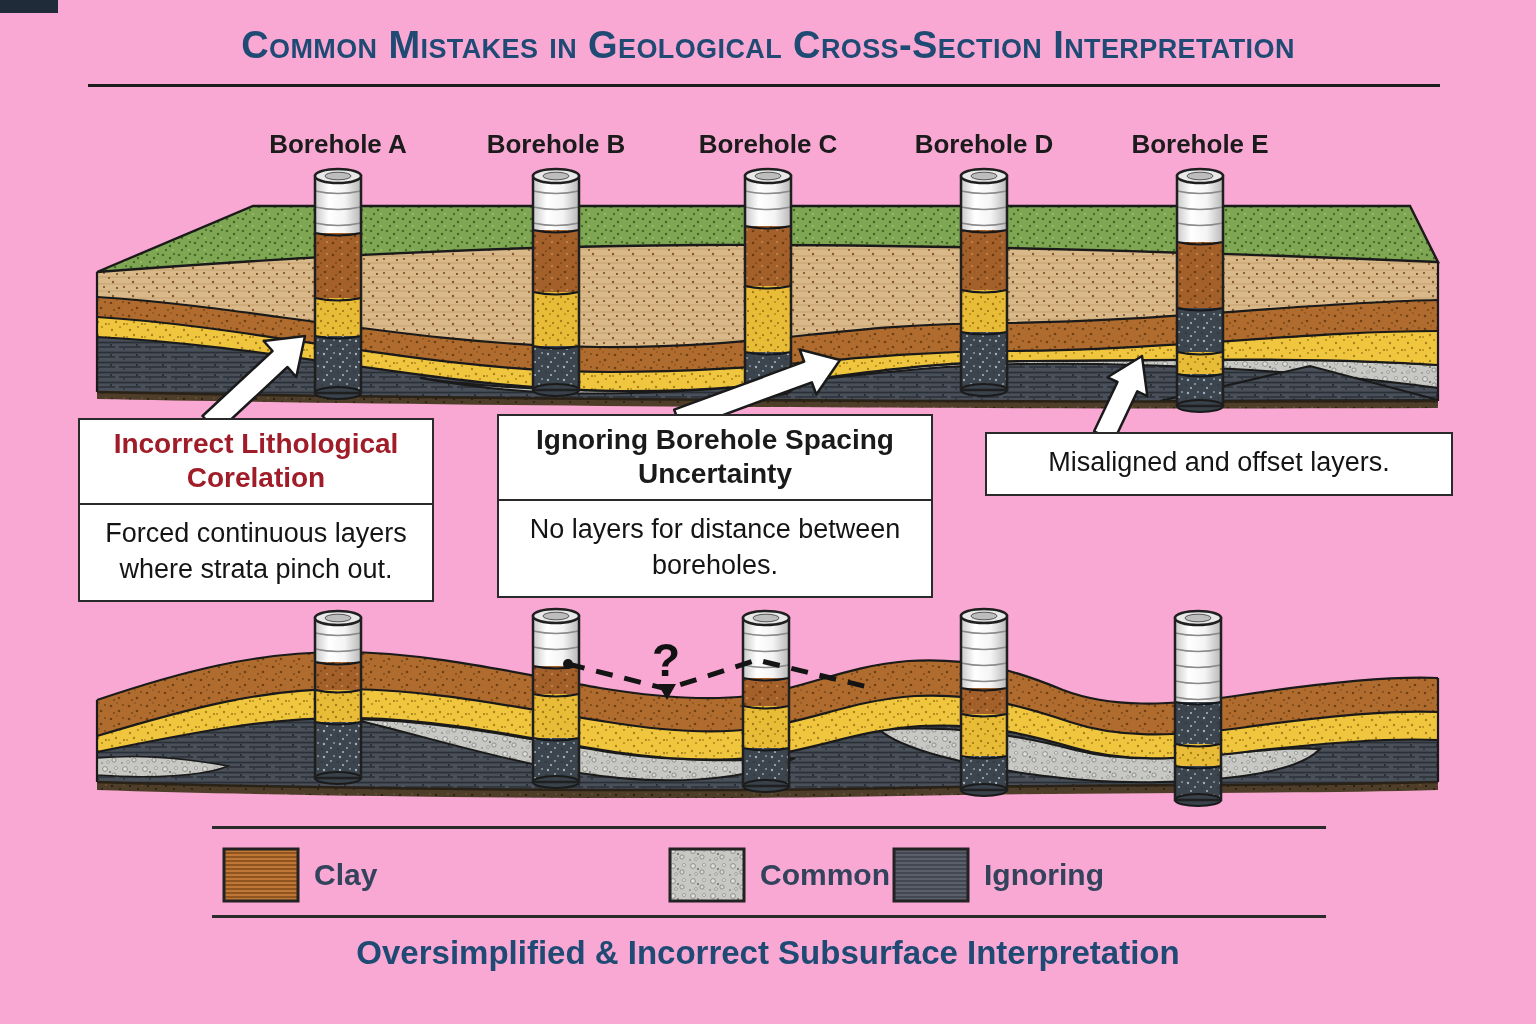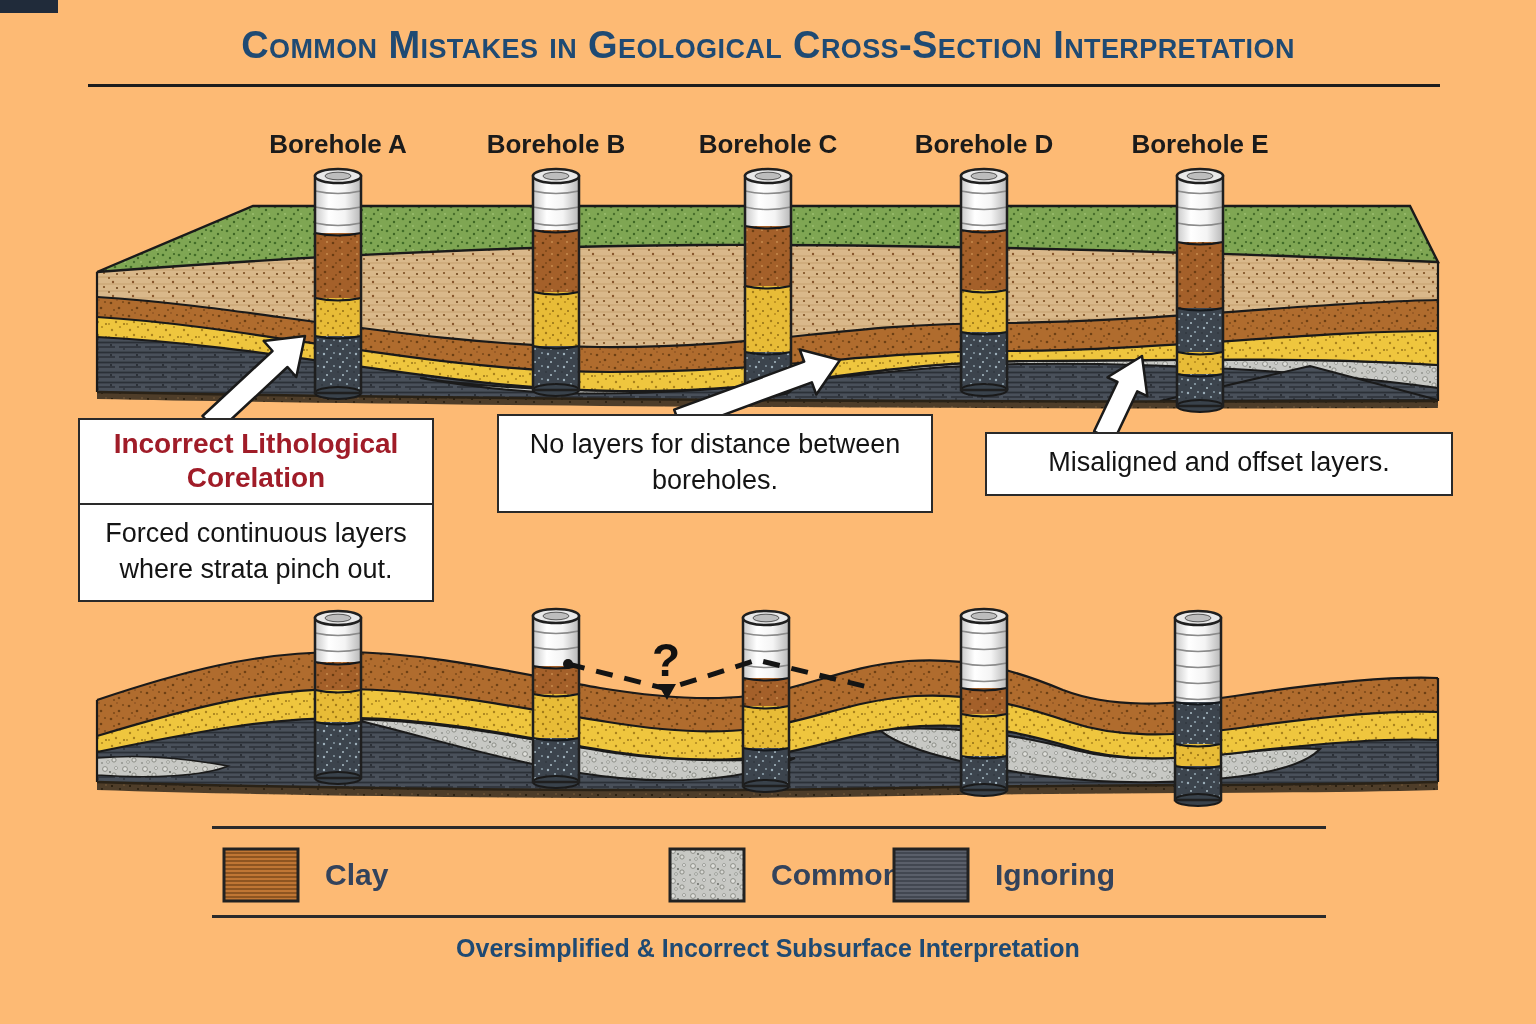--- a/index.html
+++ b/index.html
@@ -1,17 +1,17 @@
 <!DOCTYPE html>
 <html><head>
 <meta charset="utf-8">
 <style>
   html,body{margin:0;padding:0;background:#ffffff;}
   .stage{
-    position:relative;width:1536px;height:1024px;background:#fdba74;overflow:hidden;
+    position:relative;width:1536px;height:1024px;background:#f9a8d4;overflow:hidden;
     font-family:"Liberation Sans", sans-serif;
   }
   .corner-artifact{position:absolute;left:0;top:0;width:58px;height:13px;background:#202b3a;}
   .title{
     position:absolute;top:24px;left:0;width:100%;text-align:center;
     font-size:38px;font-weight:bold;color:#1f4a73;font-variant:small-caps;letter-spacing:.4px;
   }
   .title-rule{position:absolute;top:84px;left:88px;width:1352px;height:3px;background:#1d1d1d;}
   .bh-label{
     position:absolute;top:129px;transform:translateX(-50%);
@@ -21,26 +21,26 @@
   .callout{
     position:absolute;background:#ffffff;border:2.5px solid #2a2a2a;text-align:center;z-index:3;
   }
   .callout .ct{
     padding:7px 8px 9px 8px;border-bottom:2.5px solid #2a2a2a;
     font-weight:bold;font-size:28px;line-height:1.2;color:#1a1a1a;
   }
   .callout .cb{padding:11px 8px 13px 8px;font-size:27px;line-height:1.32;color:#141414;}
   .callout.small .ct{font-size:26.5px;}
   .legend-rule{position:absolute;left:212px;width:1114px;height:3px;background:#2b2b2b;}
-  .leg-item{position:absolute;top:847px;display:flex;align-items:center;gap:25px;z-index:3;}
+  .leg-item{position:absolute;top:847px;display:flex;align-items:center;gap:14px;z-index:3;}
   .leg-item .lbl{font-size:30px;font-weight:bold;color:#33435c;}
   .leg-swatch{display:block;}
   .caption{
     position:absolute;top:934px;left:0;width:100%;text-align:center;
-    font-size:25px;font-weight:bold;color:#1f4a73;
+    font-size:33px;font-weight:bold;color:#1f4a73;
   }
 </style>
 </head>
 <body>
 
 <div class="stage">
 
   <div class="corner-artifact"></div>
 
   <div class="title">Common Mistakes in Geological Cross-Section Interpretation</div>
@@ -360,20 +360,21 @@
       <polygon points="681.8,430.3 811.8,382.3 816.3,394.5 840,360 799.7,349.5 804.2,361.7 674.2,409.7"></polygon>
       <polygon points="1113.9,440.7 1137.3,391.4 1147.3,396.1 1142,356 1107.5,377.3 1117.5,382 1094.1,431.3"></polygon>
     </g>
   </svg>
 
   <div class="callout" style="left:78px;top:418px;width:352px;">
     <div class="ct" style="color: rgb(160, 28, 40);">Incorrect Lithological Corelation</div>
     <div class="cb">Forced continuous layers where strata pinch out.</div>
   </div>
   <div class="callout" style="left:497px;top:414px;width:432px;">
+    <div class="ct" style="color: rgb(26, 26, 26);">Ignoring Borehole Spacing Uncertainty</div>
     <div class="cb">No layers for distance between boreholes.</div>
   </div>
   <div class="callout small" style="left:985px;top:432px;width:464px;">
     <div class="cb">Misaligned and offset layers.</div>
   </div>
 
   <div class="legend-rule" style="top:826px"></div>
   <div class="legend-rule" style="top:915px"></div>
 
   <div class="leg-item" style="left:222px">

